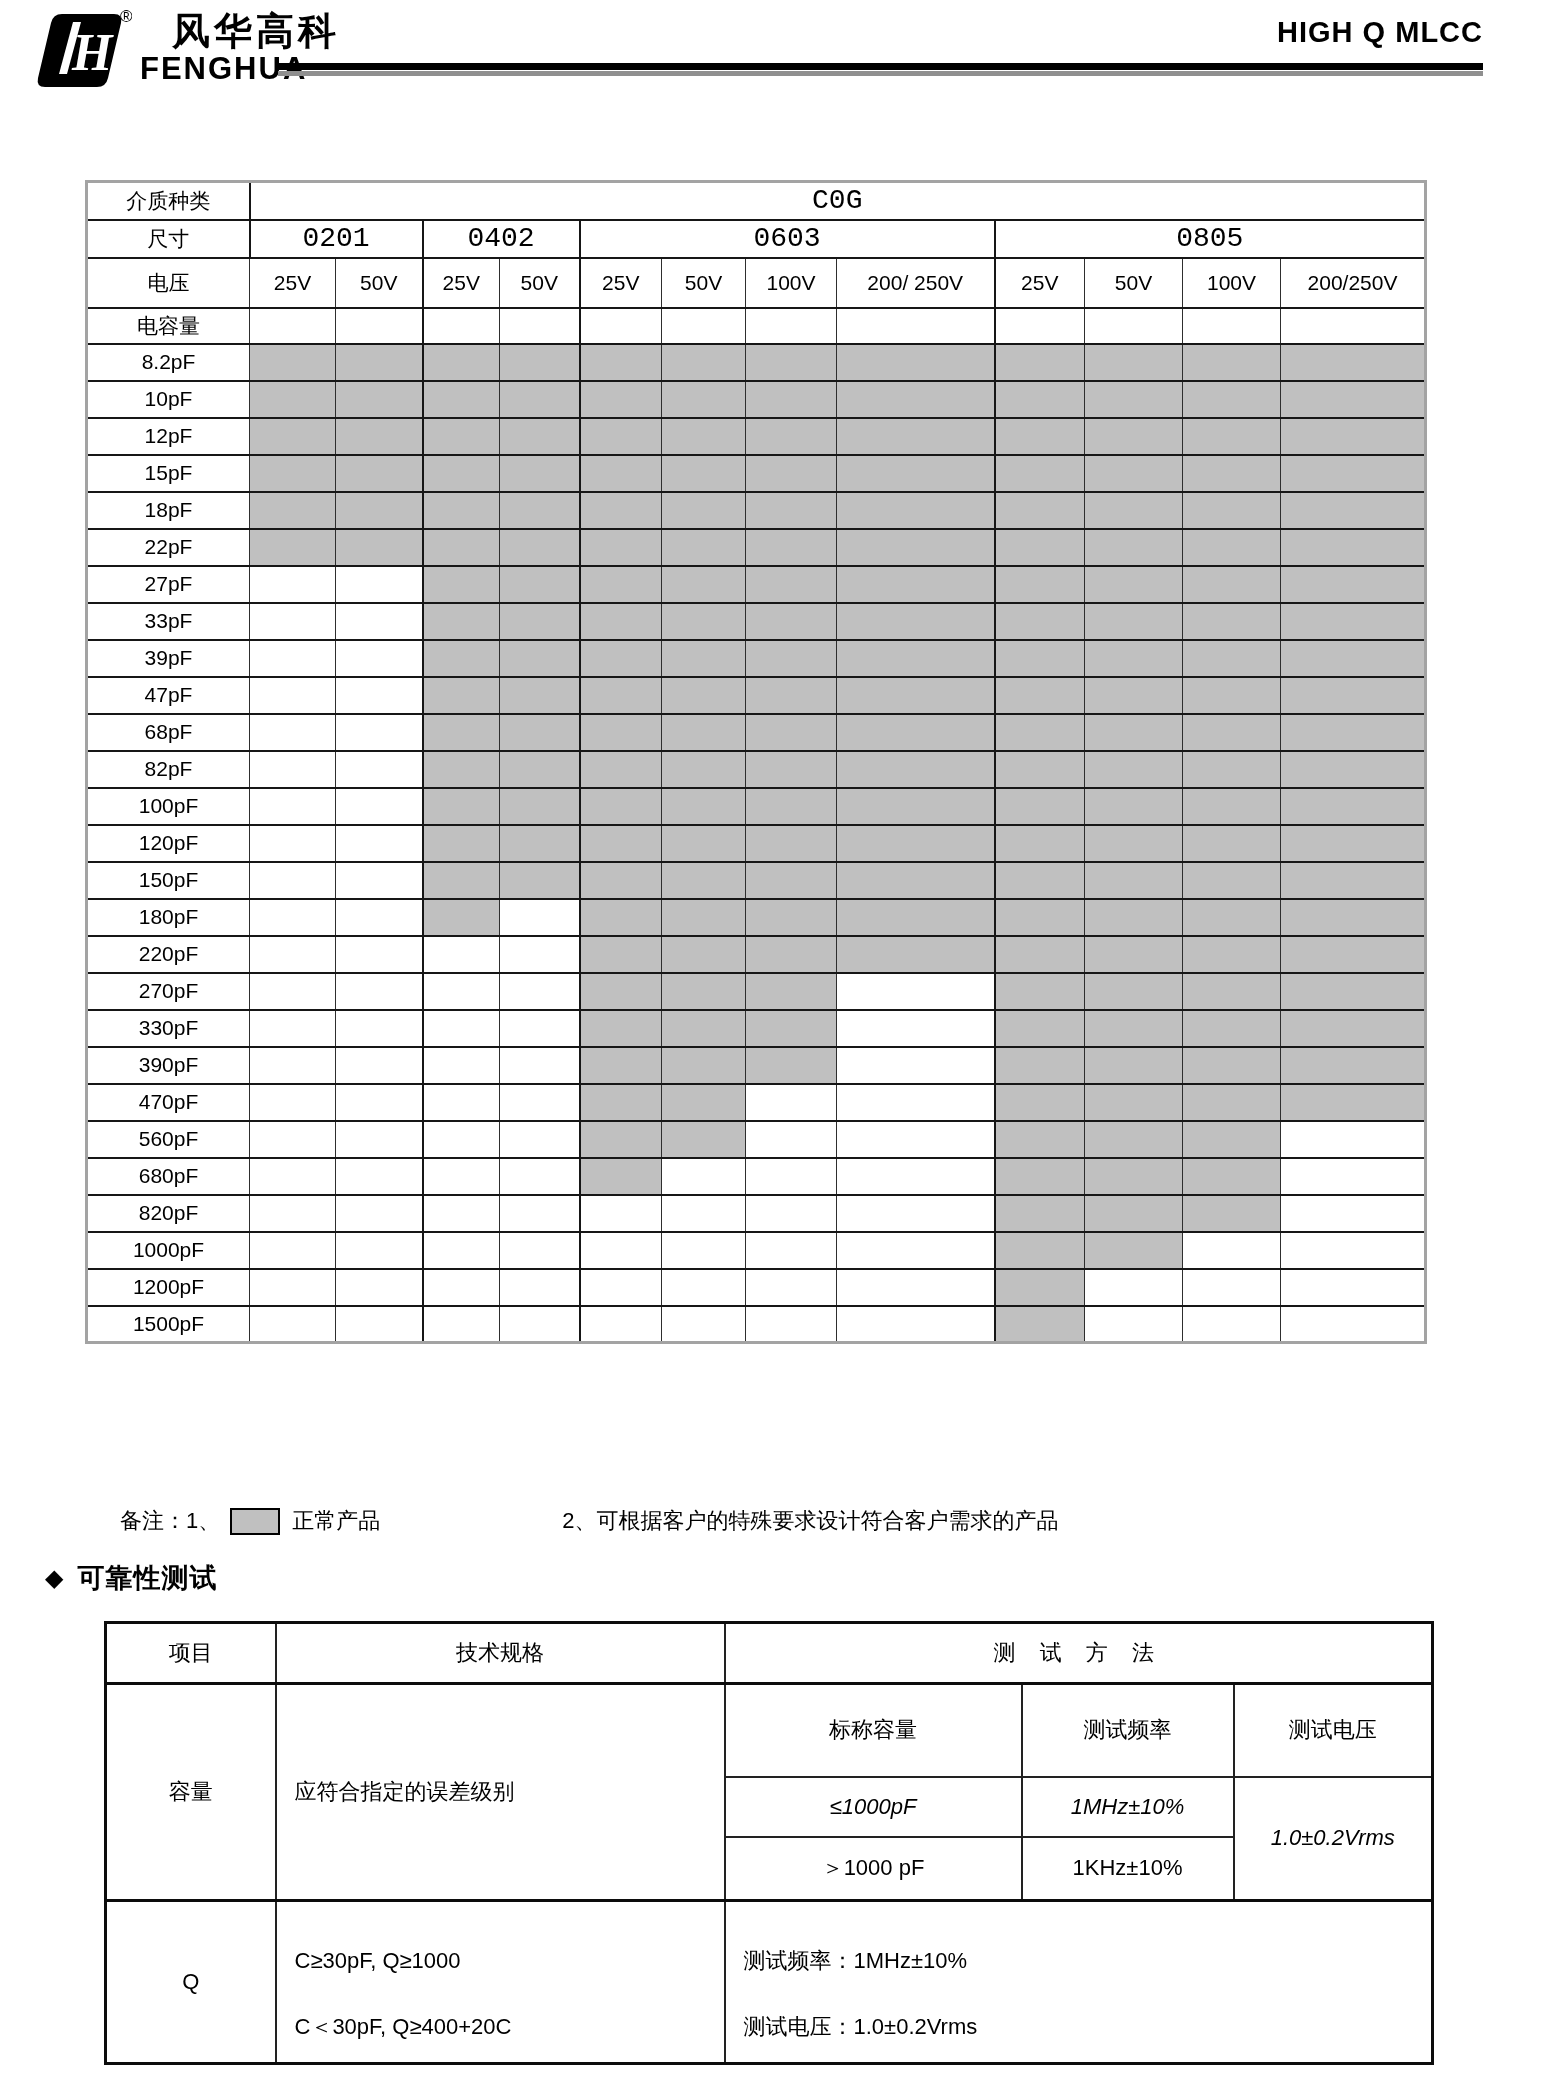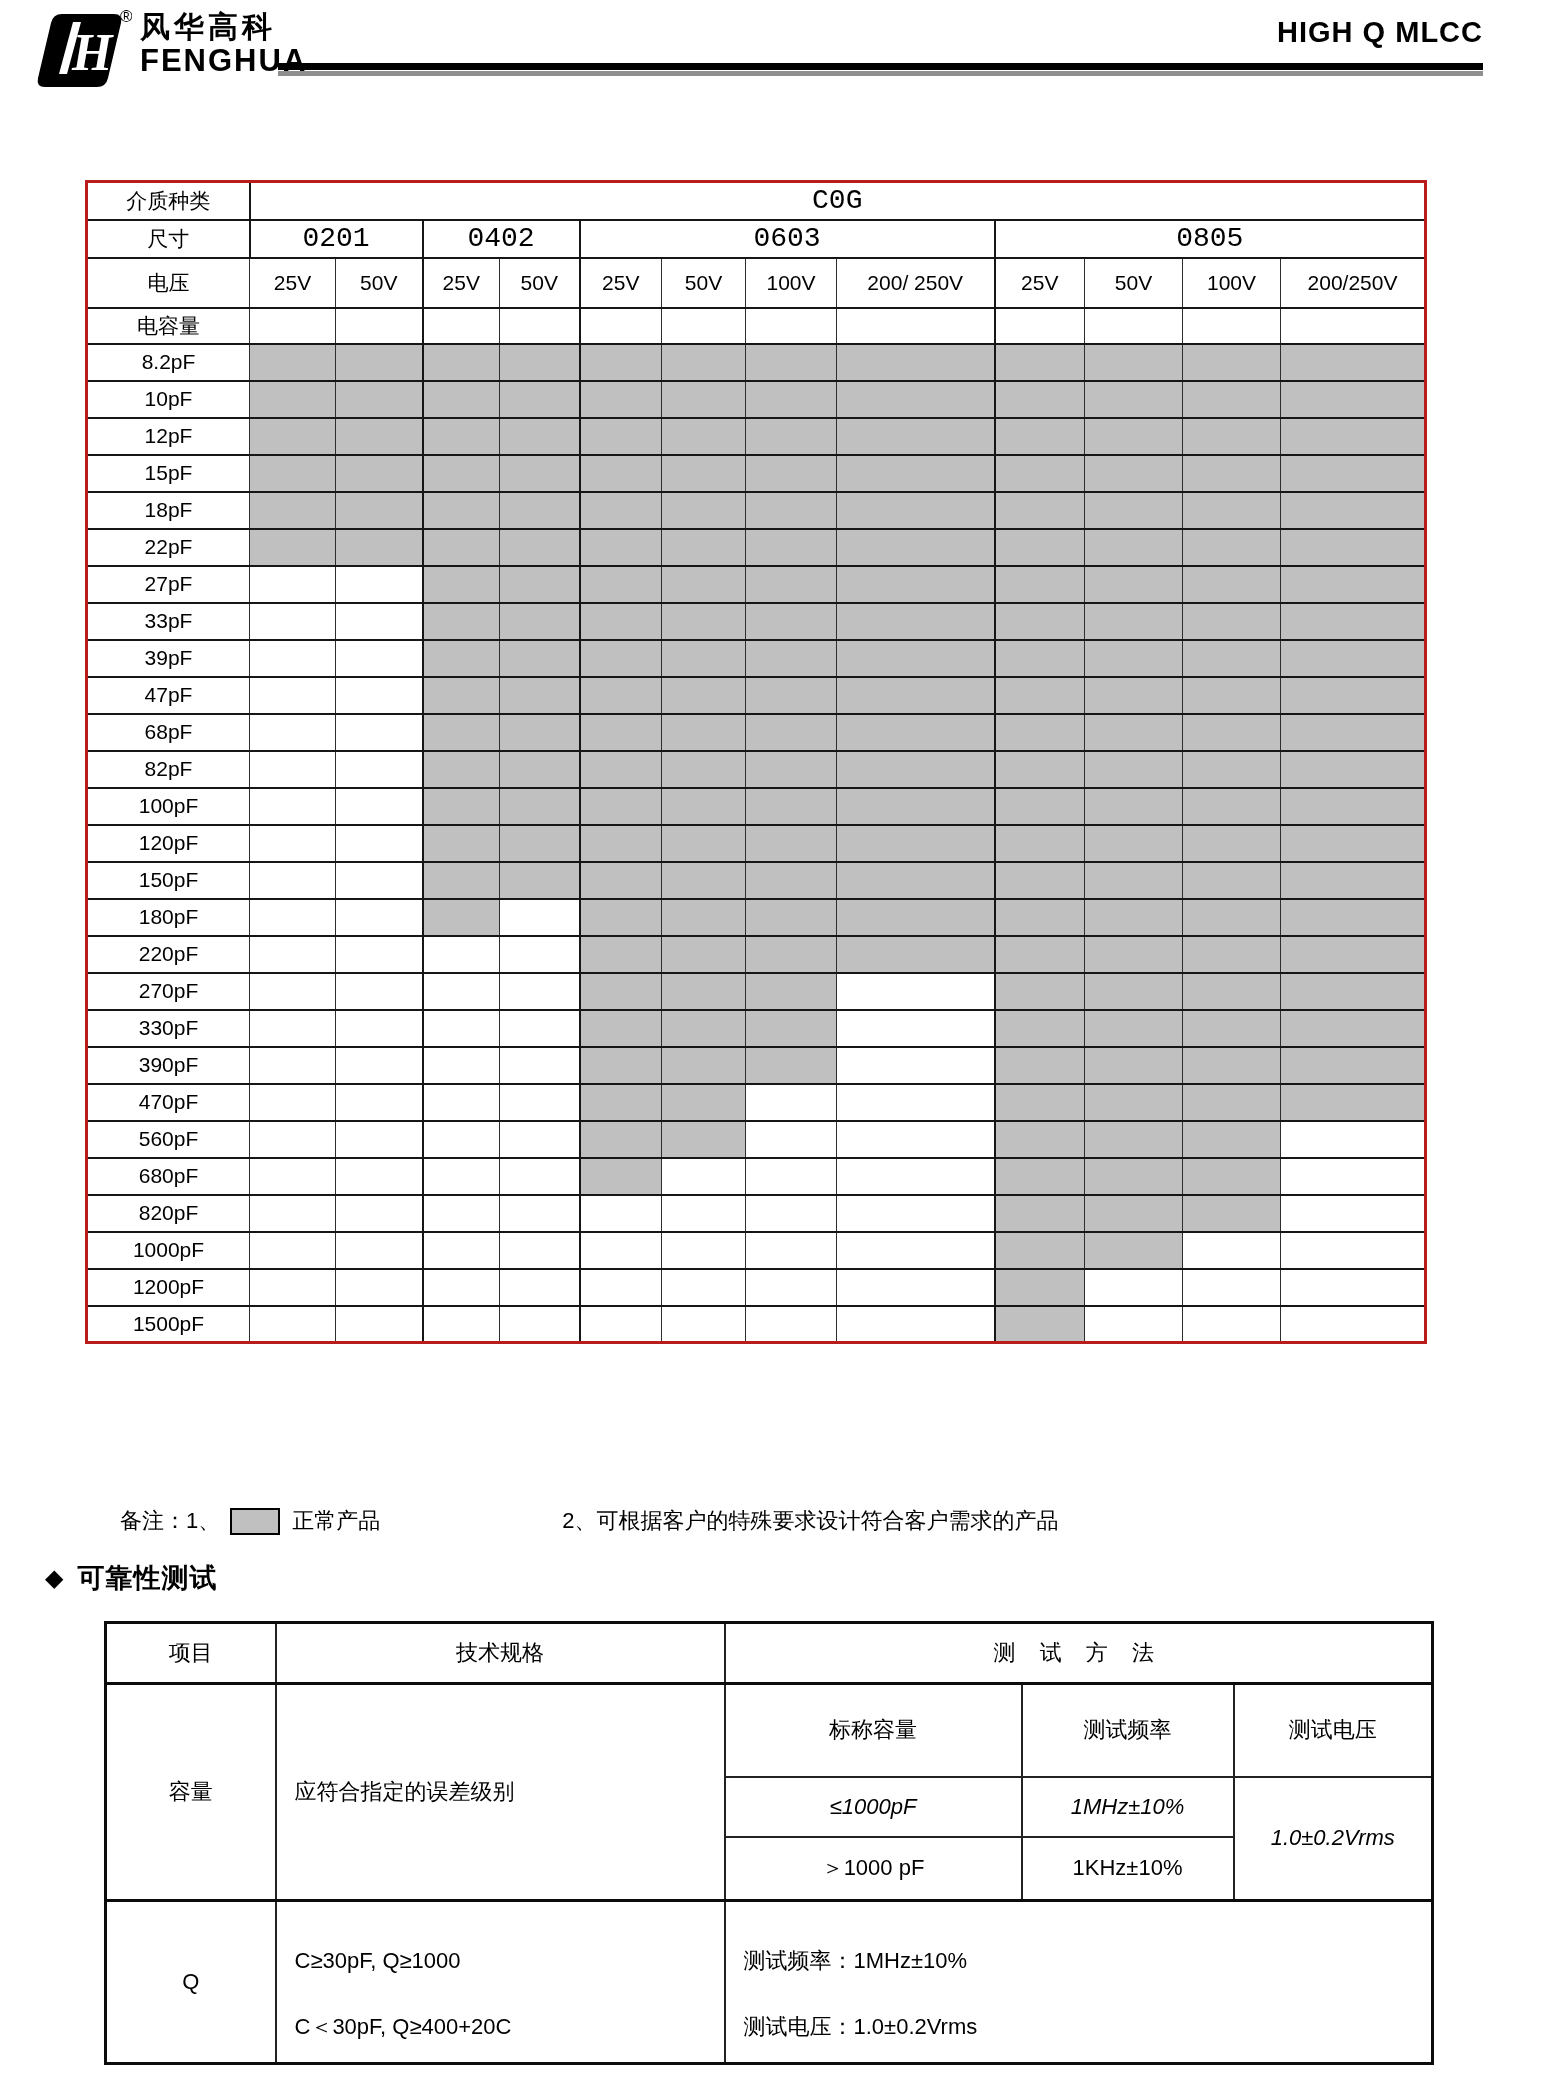--- a/index.html
+++ b/index.html
@@ -6,32 +6,32 @@
   body{
     width:1541px;height:2088px;background:#ffffff;
     font-family:"Liberation Sans","DejaVu Sans",sans-serif;
     color:#000;
   }
   .page{position:relative;width:1541px;height:2088px;overflow:hidden;background:#fff;}
 
   
   .logo-badge{position:absolute;left:28px;top:6px;}
   .brand{position:absolute;left:140px;top:12px;line-height:1;}
-  .brand-zh{font-size:30px;font-weight:900;letter-spacing:4px;}
+  .brand-zh{font-size:38px;font-weight:900;letter-spacing:4px;margin-left:32px;}
   .brand-en{font-size:31px;font-weight:700;letter-spacing:2px;margin-top:3px;}
   .doc-title{position:absolute;top:16px;right:58px;font-size:29px;font-weight:800;letter-spacing:1px;}
   .rule{position:absolute;left:278px;right:58px;top:63px;}
   .rule .black{height:7px;background:#000;}
   .rule .gray{height:5px;background:#8f8f8f;margin-top:1px;}
 
   
   table.avail{
     position:absolute;left:85px;top:180px;
     border-collapse:collapse;table-layout:fixed;width:1339px;
-    border:3px solid #b91c1c;
+    border:3px solid #a3a3a3;
   }
   .avail td,.avail th{
     border-left:1px solid #2e2e2e;border-right:1px solid #2e2e2e;
     border-top:2px solid #161616;border-bottom:2px solid #161616;
     padding:0;text-align:center;vertical-align:middle;
     font-weight:400;font-size:21px;overflow:hidden;white-space:nowrap;
   }
   .avail .gs{border-left:2px solid #161616;}
   .avail tr.hr1{height:38px;}
   .avail tr.hr2{height:38px;}

